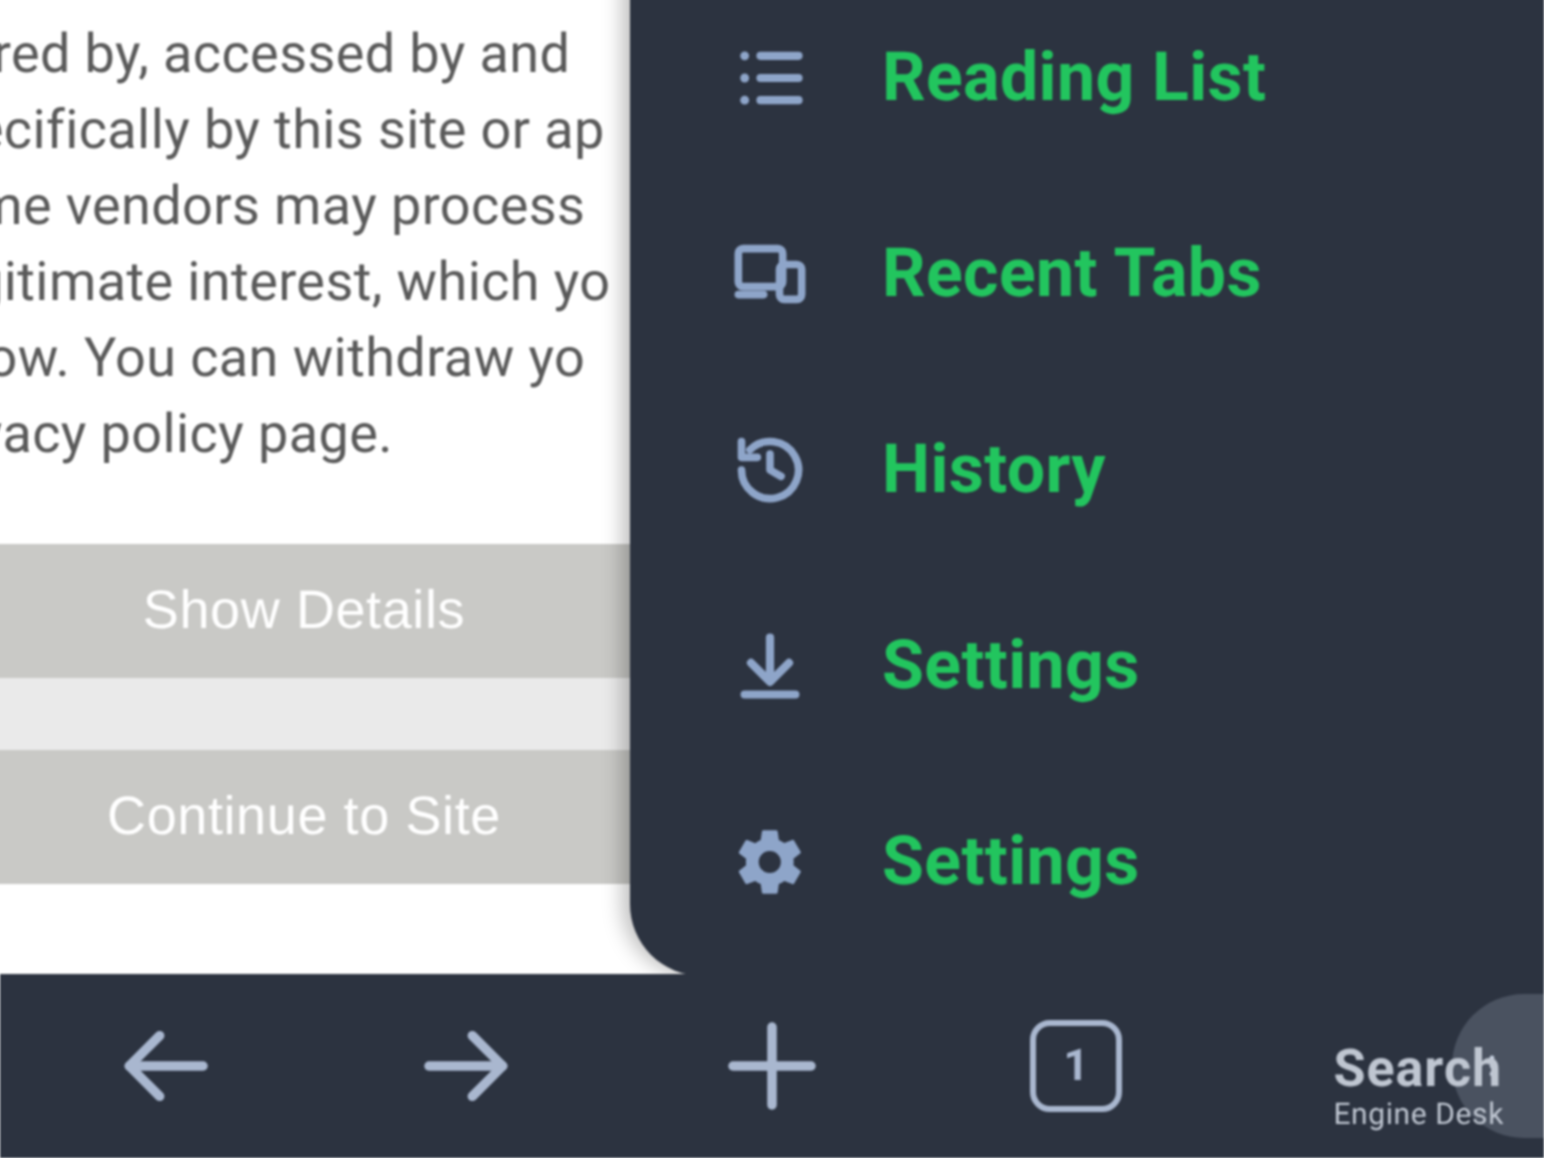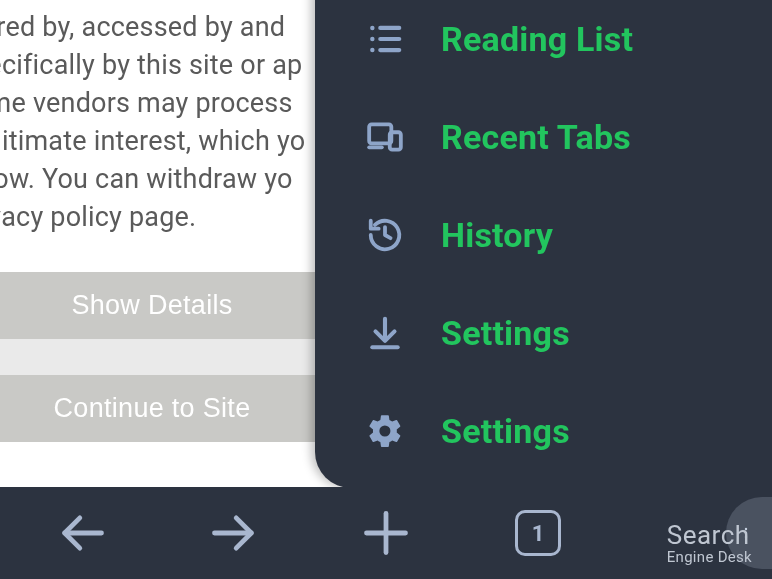--- a/index.html
+++ b/index.html
@@ -14,21 +14,21 @@
   
   .menu { position: absolute; left: 315px; top: -20px; width: 457px; height: 508px; background: #2c3340; border-bottom-left-radius: 36px; padding-top: 10px; box-shadow: -4px 0 10px rgba(0,0,0,0.25); }
   .menu-item { display: flex; align-items: center; height: 98px; padding-left: 48px; cursor: pointer; }
   .menu-icon { width: 44px; height: 44px; display: flex; align-items: center; justify-content: center; color: #8ea5c9; margin-right: 34px; }
   .menu-label { font-size: 34px; font-weight: 700; color: #22c55e; letter-spacing: 0.2px; }
   
   .toolbar { position: absolute; left: 0; bottom: 0; width: 772px; height: 92px; background: #2c3340; display: flex; align-items: center; justify-content: space-around; padding: 0 6px; }
   .tool-btn { width: 70px; height: 70px; display: flex; align-items: center; justify-content: center; color: #a9b7cf; cursor: pointer; }
   .tab-count { width: 46px; height: 46px; border: 3.5px solid #a9b7cf; border-radius: 10px; display: flex; align-items: center; justify-content: center; font-size: 22px; font-weight: 700; color: #a9b7cf; }
   .watermark { position: absolute; right: 20px; bottom: 14px; color: #bfc6d1; text-align: left; line-height: 1; }
-  .watermark .w1 { font-size: 26px; font-weight: 400; letter-spacing: 0.5px; }
+  .watermark .w1 { font-size: 26px; font-weight: 700; letter-spacing: 0.5px; }
   .watermark .w2 { font-size: 15px; font-weight: 400; letter-spacing: 0.3px; margin-top: 2px; }
   .dots-btn { position: absolute; right: 0; bottom: 10px; width: 46px; height: 72px; background: #4a5260; border-top-left-radius: 36px; border-bottom-left-radius: 36px; display:flex; align-items:center; justify-content:center; color:#c8d2e2;}
   svg { display:block; }
 </style>
 </head>
 <body>
 
 <div class="stage">
 
   <div class="page">

